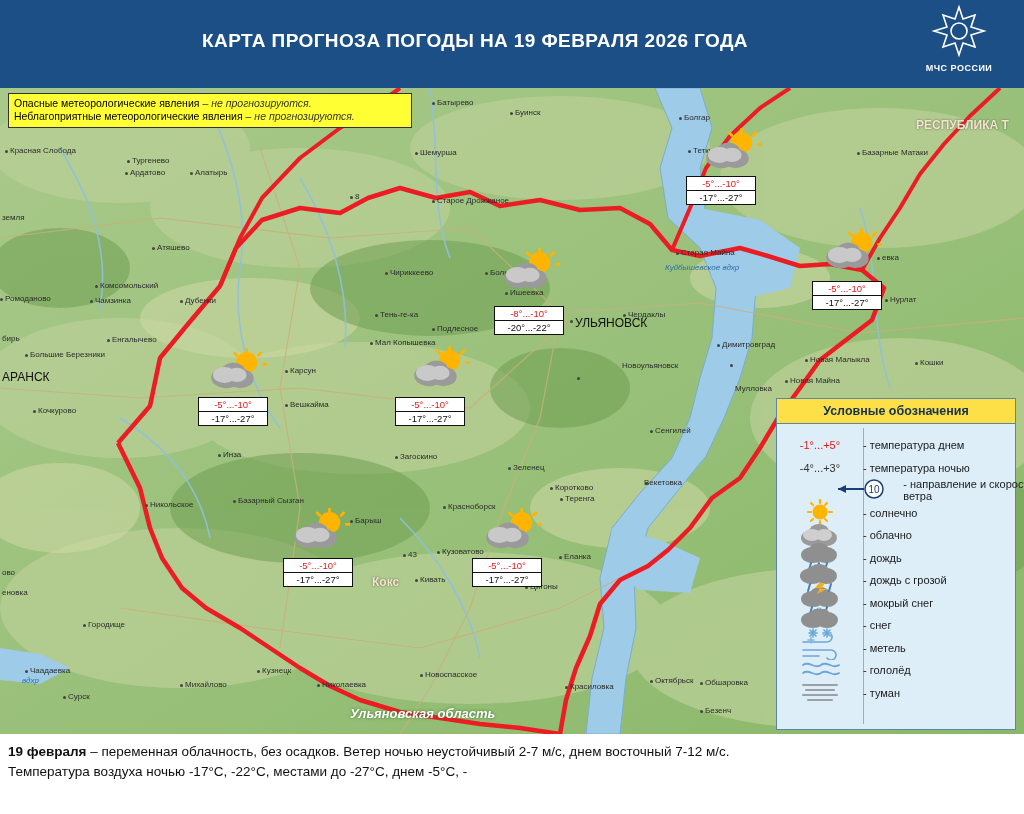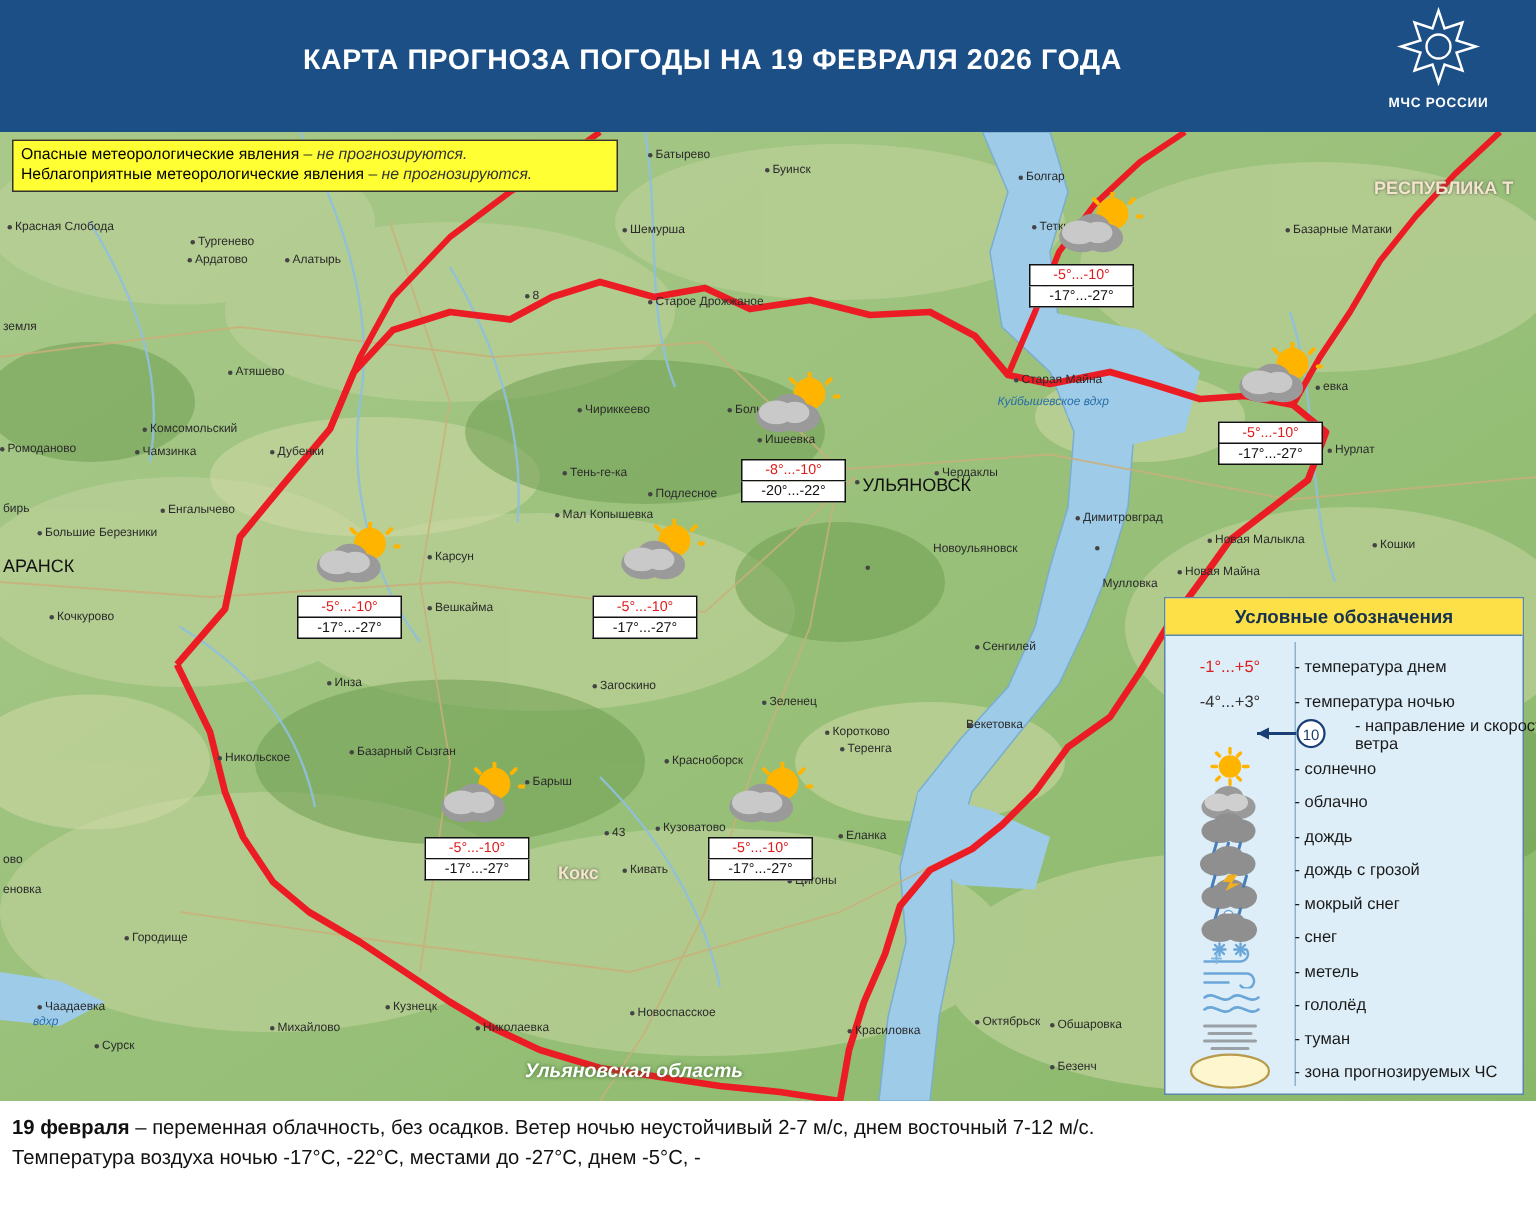--- a/index.html
+++ b/index.html
@@ -675,26 +675,20 @@
           <div class="lg-sym"><svg width="46" height="24" viewBox="0 0 46 24">
               <g stroke="#9aa0a6" stroke-width="2" stroke-linecap="round">
                 <line x1="6" y1="5" x2="40" y2="5"></line>
                 <line x1="9" y1="10" x2="37" y2="10"></line>
                 <line x1="6" y1="15" x2="40" y2="15"></line>
                 <line x1="11" y1="20" x2="35" y2="20"></line>
               </g>
             </svg></div>
           <div class="lg-txt">- туман</div>
         </div>
-        <div class="lg-row" style="top: 276px;">
-          <div class="lg-sym"><svg width="58" height="26" viewBox="0 0 58 26">
-              <ellipse cx="29" cy="13" rx="26" ry="11" fill="#fdf6cf" stroke="#b79a4b" stroke-width="1.5"></ellipse>
-            </svg></div>
-          <div class="lg-txt">- зона прогнозируемых ЧС</div>
-        </div>
       </div>
   </div>
 </div>
 
 <div id="footer">
   <div id="footer-inner">
     <b>19 февраля</b><span> – переменная облачность, без  осадков.  Ветер ночью  неустойчивый 2-7 м/с, днем восточный 7-12 м/с. Температура воздуха ночью -17°С, -22°С, местами до -27°С, днем -5°С, -</span>
   </div>
 </div>
 

